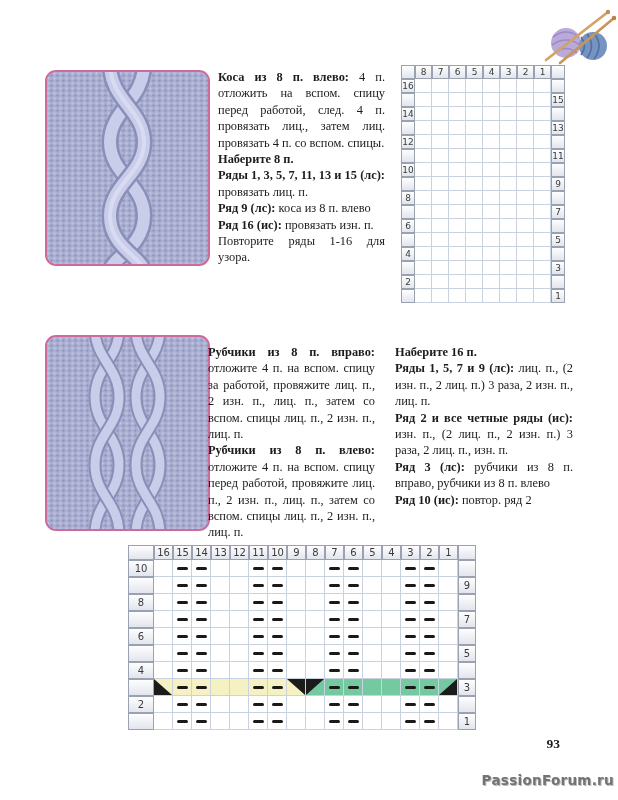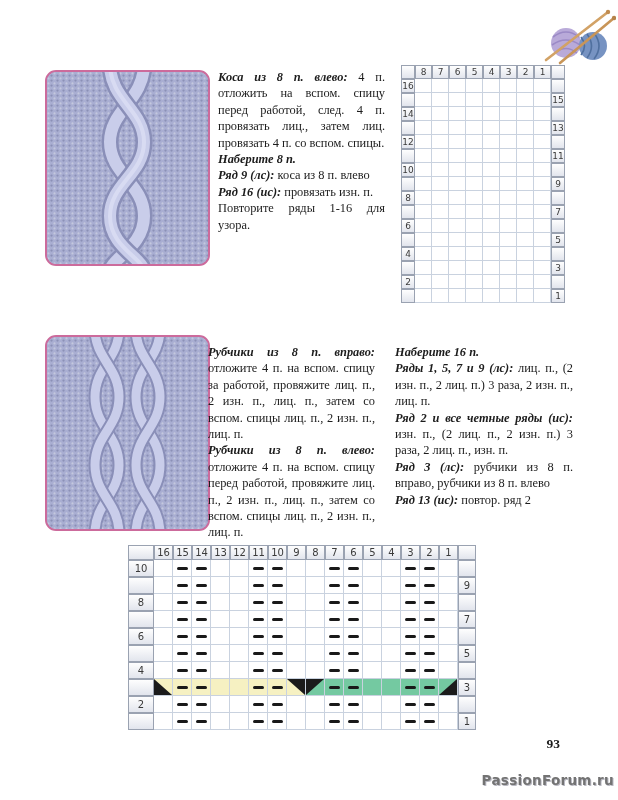--- a/index.html
+++ b/index.html
@@ -17,21 +17,21 @@
   .photo1{left:45px;top:70px;}
   .photo2{left:45px;top:335px;}
   .photo svg{display:block;}
 
   
   .txt{position:absolute;font-size:12.4px;line-height:16.4px;text-align:justify;}
   .txt1{left:218px;top:69px;width:167px;}
   .txt2a{left:208px;top:344px;width:167px;}
   .txt2b{left:395px;top:344px;width:178px;}
   .txt p{margin:0;}
-  .txt b{font-weight:bold;font-style:italic;}
+  .txt b{font-weight:bold;}
 
   
   .chart{position:absolute;display:grid;}
   .chart1{left:401px;top:65px;grid-template-columns:14px repeat(8,17px) 14px;
           grid-template-rows:14px repeat(16,14px);}
   .chart2{left:128px;top:545px;grid-template-columns:26px repeat(16,19px) 18px;
           grid-template-rows:15px repeat(10,17px);}
   .lbl{display:flex;align-items:center;justify-content:center;
        background:linear-gradient(#fefefe,#e2e5ed);border:1px solid #9aa2b1;
        font-family:"DejaVu Sans",sans-serif;font-size:9px;color:#3a3a3a;box-sizing:border-box;}
@@ -112,34 +112,35 @@
         <path d="M113,-8 C113,22 89,30 89,60 C89,90 113,98 113,128 C113,158 89,166 89,196" stroke="#c9cdea" stroke-width="9"></path>
         <path d="M89,-8 C89,22 113,30 113,60 C113,90 89,98 89,128 C89,158 113,166 113,196" stroke="#8a8fb8" stroke-width="13"></path>
         <path d="M89,-8 C89,22 113,30 113,60 C113,90 89,98 89,128 C89,158 113,166 113,196" stroke="#c9cdea" stroke-width="9"></path>
       </g>
     </svg>
   </div>
 
   <div class="txt txt1" id="txt1">
       <p><b>Коса из 8 п. влево:</b><span> 4 п. отложить на вспом. спицу перед работой, след. 4 п. провязать лиц., затем лиц. провязать 4 п. со вспом. спицы.</span></p>
       <p><b>Наберите 8 п.</b></p>
+      <p><b>Ряды 1, 3, 5, 7, 11, 13 и 15 (лс):</b><span> провязать лиц. п.</span></p>
       <p><b>Ряд 9 (лс):</b><span> коса из 8 п. влево</span></p>
       <p><b>Ряд 16 (ис):</b><span> провязать изн. п.</span></p>
       <p><span>Повторите ряды 1-16 для узора.</span></p>
     </div>
   <div class="txt txt2a" id="txt2a">
       <p><b>Рубчики из 8 п. вправо:</b><span> отложите 4 п. на вспом. спицу за работой, провяжите лиц. п., 2 изн. п., лиц. п., затем со вспом. спицы лиц. п., 2 изн. п., лиц. п.</span></p>
       <p><b>Рубчики из 8 п. влево:</b><span> отложите 4 п. на вспом. спицу перед работой, провяжите лиц. п., 2 изн. п., лиц. п., затем со вспом. спицы лиц. п., 2 изн. п., лиц. п.</span></p>
     </div>
   <div class="txt txt2b" id="txt2b">
       <p><b>Наберите 16 п.</b></p>
       <p><b>Ряды 1, 5, 7 и 9 (лс):</b><span> лиц. п., (2 изн. п., 2 лиц. п.) 3 раза, 2 изн. п., лиц. п.</span></p>
       <p><b>Ряд 2 и все четные ряды (ис):</b><span> изн. п., (2 лиц. п., 2 изн. п.) 3 раза, 2 лиц. п., изн. п.</span></p>
       <p><b>Ряд 3 (лс):</b><span> рубчики из 8 п. вправо, рубчики из 8 п. влево</span></p>
-      <p><b>Ряд 13 (ис):</b><span> повтор. ряд 2</span></p>
+      <p><b>Ряд 10 (ис):</b><span> повтор. ряд 2</span></p>
     </div>
 
   <div class="chart chart1" id="chart1">
     <svg class="cable8" viewBox="0 0 136 14">
       <g stroke="#1a1a1a" stroke-width="1.4" fill="none" stroke-linecap="round">
         <path d="M0,3 L38,7 L96,11.5"></path>
         <path d="M0,11 L38,7"></path>
         <path d="M64,2.5 L120,7.5"></path>
         <path d="M136,3.5 L120,7.5"></path>
         <path d="M136,11 L120,7.5"></path>

